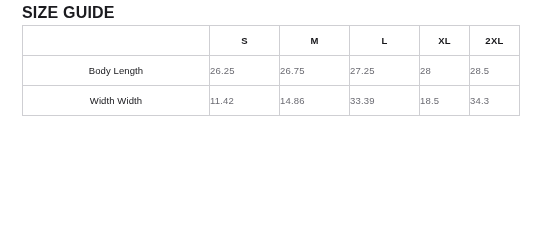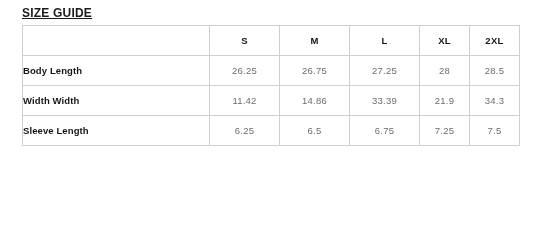--- a/index.html
+++ b/index.html
@@ -15,28 +15,27 @@
     overflow: hidden;
   }
   .page {
     position: relative;
     width: 536px;
     height: 189px;
     box-sizing: border-box;
     padding: 6px 0 0 22px;
   }
   .guide-title {
-    font-size: 12px;
+    font-size: 16px;
     font-weight: bold;
     color: #1b1b1f;
     letter-spacing: 0.2px;
     line-height: 14px;
     margin: 0 0 5px 0;
     white-space: nowrap;
-    text-decoration: underline;
   }
   .size-table {
     border-collapse: collapse;
     table-layout: fixed;
     width: 498px;
     border: 1px solid #cfcfd3;
   }
   .size-table td, .size-table th {
     border: 1px solid #cfcfd3;
     padding: 0;
@@ -51,30 +50,29 @@
 
   .hdr-blank { background: #ffffff; }
   .col-head {
     text-align: center;
     font-weight: bold;
     color: #16161a;
     font-size: 9.5px;
     letter-spacing: 0.3px;
   }
   .row-label {
-    text-align: left;
+    text-align: center;
     padding-right: 13px;
-    font-weight: bold;
+    font-weight: normal;
     color: #16161a;
     font-size: 9.5px;
     letter-spacing: 0.1px;
     white-space: nowrap;
   }
   .cell-val {
-    text-align: center;
     color: #6b6b72;
     font-weight: normal;
     font-size: 9.5px;
     letter-spacing: 0.2px;
   }
 </style>
 </head>
 <body>
 
 <div class="page">
@@ -107,27 +105,19 @@
         <td class="cell-val">26.75</td>
         <td class="cell-val">27.25</td>
         <td class="cell-val">28</td>
         <td class="cell-val">28.5</td>
       </tr>
       <tr>
         <td class="row-label">Width Width</td>
         <td class="cell-val">11.42</td>
         <td class="cell-val">14.86</td>
         <td class="cell-val">33.39</td>
-        <td class="cell-val">21.9</td>
+        <td class="cell-val">18.5</td>
         <td class="cell-val">34.3</td>
-      </tr>
-      <tr>
-        <td class="row-label">Sleeve Length</td>
-        <td class="cell-val">6.25</td>
-        <td class="cell-val">6.5</td>
-        <td class="cell-val">6.75</td>
-        <td class="cell-val">7.25</td>
-        <td class="cell-val">7.5</td>
       </tr>
     </tbody>
   </table>
 
 </div>
 
 </body></html>

